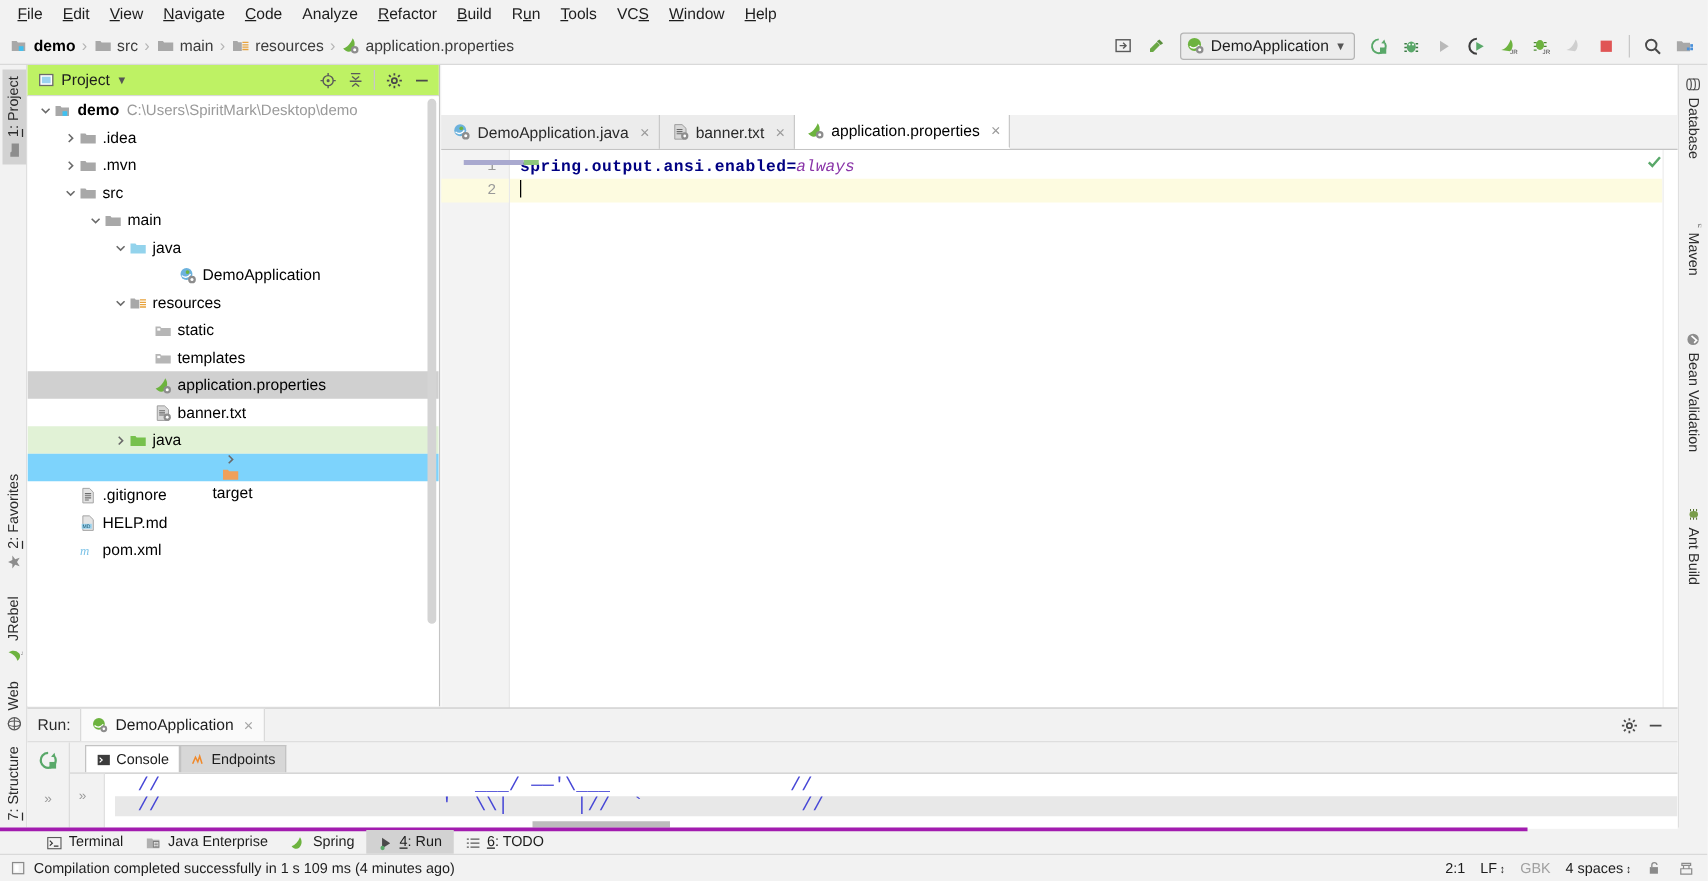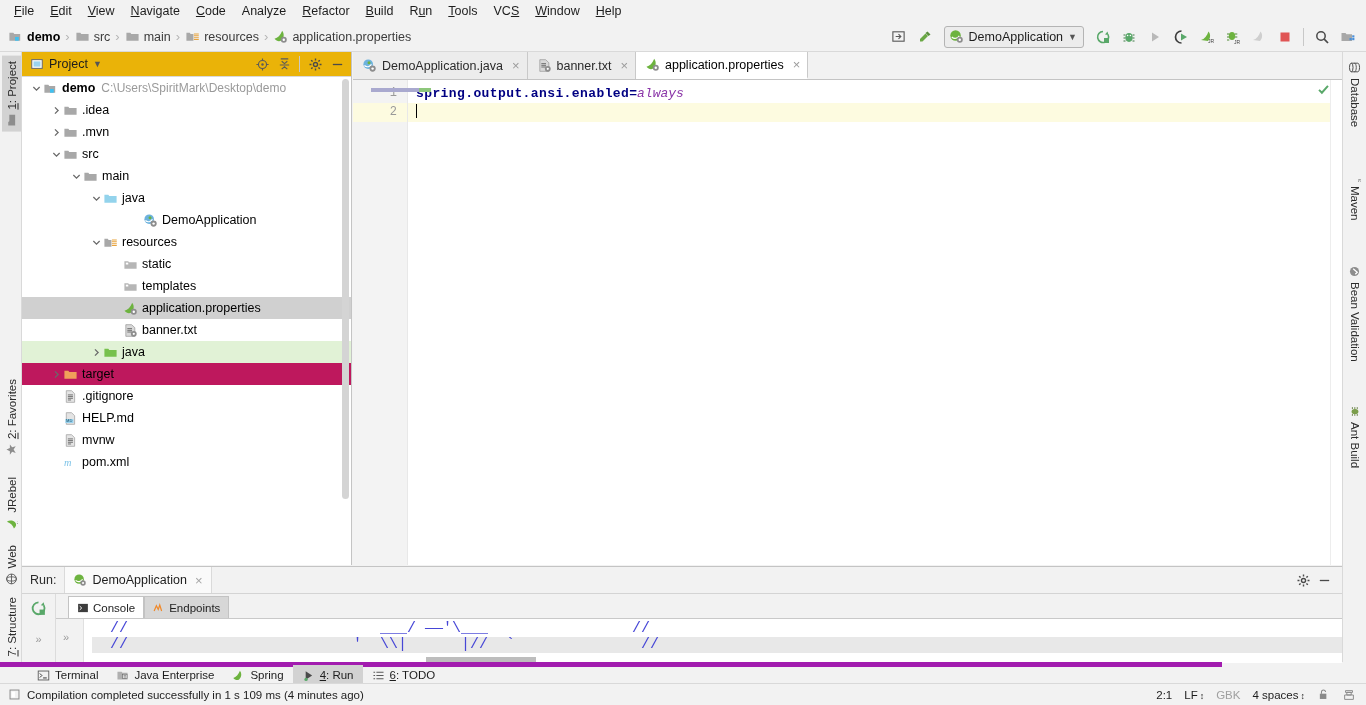--- a/index.html
+++ b/index.html
@@ -62,49 +62,49 @@
   .vtab.up   { writing-mode: vertical-rl; }
   .vtab.sel { background: #d2d2d2; }
   .vtab u { text-decoration: underline; }
 
   
   .projpanel {
     position: absolute; left: 22px; top: 52px; width: 330px; height: 513px;
     background: #fff; border-right: 1px solid #c4c4c4;
   }
   .projhdr {
-    height: 25px; background: #eab308; display: flex; align-items: center;
+    height: 25px; background: #bef264; display: flex; align-items: center;
     border-bottom: 1px solid #d9d9d9; padding-left: 8px; gap: 5px;
   }
   .projhdr .title { font-size: 12.5px; }
   .projhdr .acts { margin-left: auto; display: flex; align-items: center; gap: 2px; padding-right: 4px; }
   .projhdr .acts .ib { width: 20px; height: 20px; display: flex; align-items: center; justify-content: center; }
   .vdiv { width: 1px; height: 16px; background: #c8c8c8; margin: 0 3px; }
 
   .tree { position: relative; height: 488px; overflow: hidden; background: #fff; }
   .trow {
     height: 22px; display: flex; align-items: center; font-size: 12.5px;
     color: #000; white-space: nowrap; cursor: default; padding-right: 4px;
   }
   .trow .arrow { width: 12px; display: inline-flex; align-items: center; justify-content: center; color: #5a5a5a; flex: none; }
   .trow .ic { width: 17px; display: inline-flex; align-items: center; justify-content: center; flex: none; }
   .trow .lbl { padding-left: 3px; }
   .trow .path { color: #9a9a9a; padding-left: 6px; font-size: 12px; }
   .trow.sel { background: #d0d0d0; }
   .trow.green { background: #e1f2d6; }
-  .trow.yellow { background: #be185d; }
+  .trow.yellow { background: #7dd3fc; flex-direction: column; }
 
   .treescroll {
     position: absolute; right: 2px; top: 2px; width: 7px; height: 420px;
     background: #d4d4d4; border-radius: 4px;
   }
 
   
   .editorarea { position: absolute; left: 353px; top: 52px; width: 989px; height: 513px; background: #fff; }
-  .tabstrip { height: 28px; background: #f2f2f2; display: flex; align-items: flex-end; border-bottom: 1px solid #c4c4c4; }
+  .tabstrip { height: 28px; background: #f2f2f2; display: flex; align-items: flex-end; border-bottom: 1px solid #c4c4c4; margin-top: 40px; }
   .etab {
     height: 27px; display: flex; align-items: center; gap: 5px; padding: 0 7px 0 9px;
     font-size: 12.5px; background: #ececec; border-right: 1px solid #c9c9c9;
     color: #2a2a2a; cursor: default;
   }
   .etab.active { background: #fff; border-bottom: 2px solid #fff; color: #000; }
   .etab .x { color: #9b9b9b; font-size: 13px; margin-left: 4px; }
 
   .codewrap { position: relative; height: 485px; background: #fff; display: flex; }
   .gutter { width: 55px; background: #f3f3f3; border-right: 1px solid #e8e8e8; padding-top: 4px; }
@@ -166,21 +166,21 @@
     padding-left: 8px; padding-top: 2px; white-space: pre;
   }
   .conline { height: 16px; line-height: 16px; }
   .conline.alt { background: #e8e8e8; }
   .hscroll { position: absolute; left: 370px; bottom: 0; width: 110px; height: 6px; background: #bdbdbd; }
 
   
   .bottomstrip {
     position: absolute; left: 0; top: 662px; width: 1222px; height: 21px;
     background: #f2f2f2; display: flex; align-items: center;
-    border-top: 5px solid #a21caf;
+    border-top: 3px solid #a21caf;
   }
   .btab { display: flex; align-items: center; gap: 5px; padding: 2px 9px; font-size: 11.5px; height: 21px; }
   .btab.sel { background: #d2d2d2; }
   .btab u { text-decoration: underline; }
   .bright { margin-left: auto; display: flex; align-items: center; gap: 18px; padding-right: 12px; }
 
   
   .statusbar {
     position: absolute; left: 0; top: 683px; width: 1366px; height: 22px;
     background: #f2f2f2; display: flex; align-items: center;
@@ -684,31 +684,20 @@
           <span style="display:inline-block;width:28px;flex:none;"></span>
           <span class="arrow"></span>
           <span class="ic">
             <svg width="15" height="15" viewBox="0 0 16 16">
               <path d="M3.5 1.8h5.6L12.4 5v9.2H3.5z" fill="#e4e4e4" stroke="#a0a0a0" stroke-width=".8"></path>
               <rect x="2.5" y="8.6" width="8.6" height="4.2" fill="#9ad3ef"></rect>
               <text x="3.3" y="12" font-size="4.3" fill="#1a4f66" font-family="sans-serif">MD</text>
             </svg>
           </span>
           <span class="lbl" style="">HELP.md</span>
-        </div>
-        <div class="trow">
-          <span style="display:inline-block;width:28px;flex:none;"></span>
-          <span class="arrow"></span>
-          <span class="ic">
-            <svg width="15" height="15" viewBox="0 0 16 16">
-              <path d="M3.5 1.8h5.6L12.4 5v9.2H3.5z" fill="#e4e4e4" stroke="#a0a0a0" stroke-width=".8"></path>
-              <path d="M5.2 6.3h5.4M5.2 8.1h5.4M5.2 9.9h5.4M5.2 11.7h3.4" stroke="#6b6b6b" stroke-width="1"></path>
-            </svg>
-          </span>
-          <span class="lbl" style="">mvnw</span>
         </div>
         <div class="trow">
           <span style="display:inline-block;width:28px;flex:none;"></span>
           <span class="arrow"></span>
           <span class="ic">
             <svg width="15" height="15" viewBox="0 0 16 16">
               <text x="1" y="12" font-size="11" font-style="italic" fill="#7fc4e8" font-family="serif">m</text>
             </svg>
           </span>
           <span class="lbl" style="">pom.xml</span>

